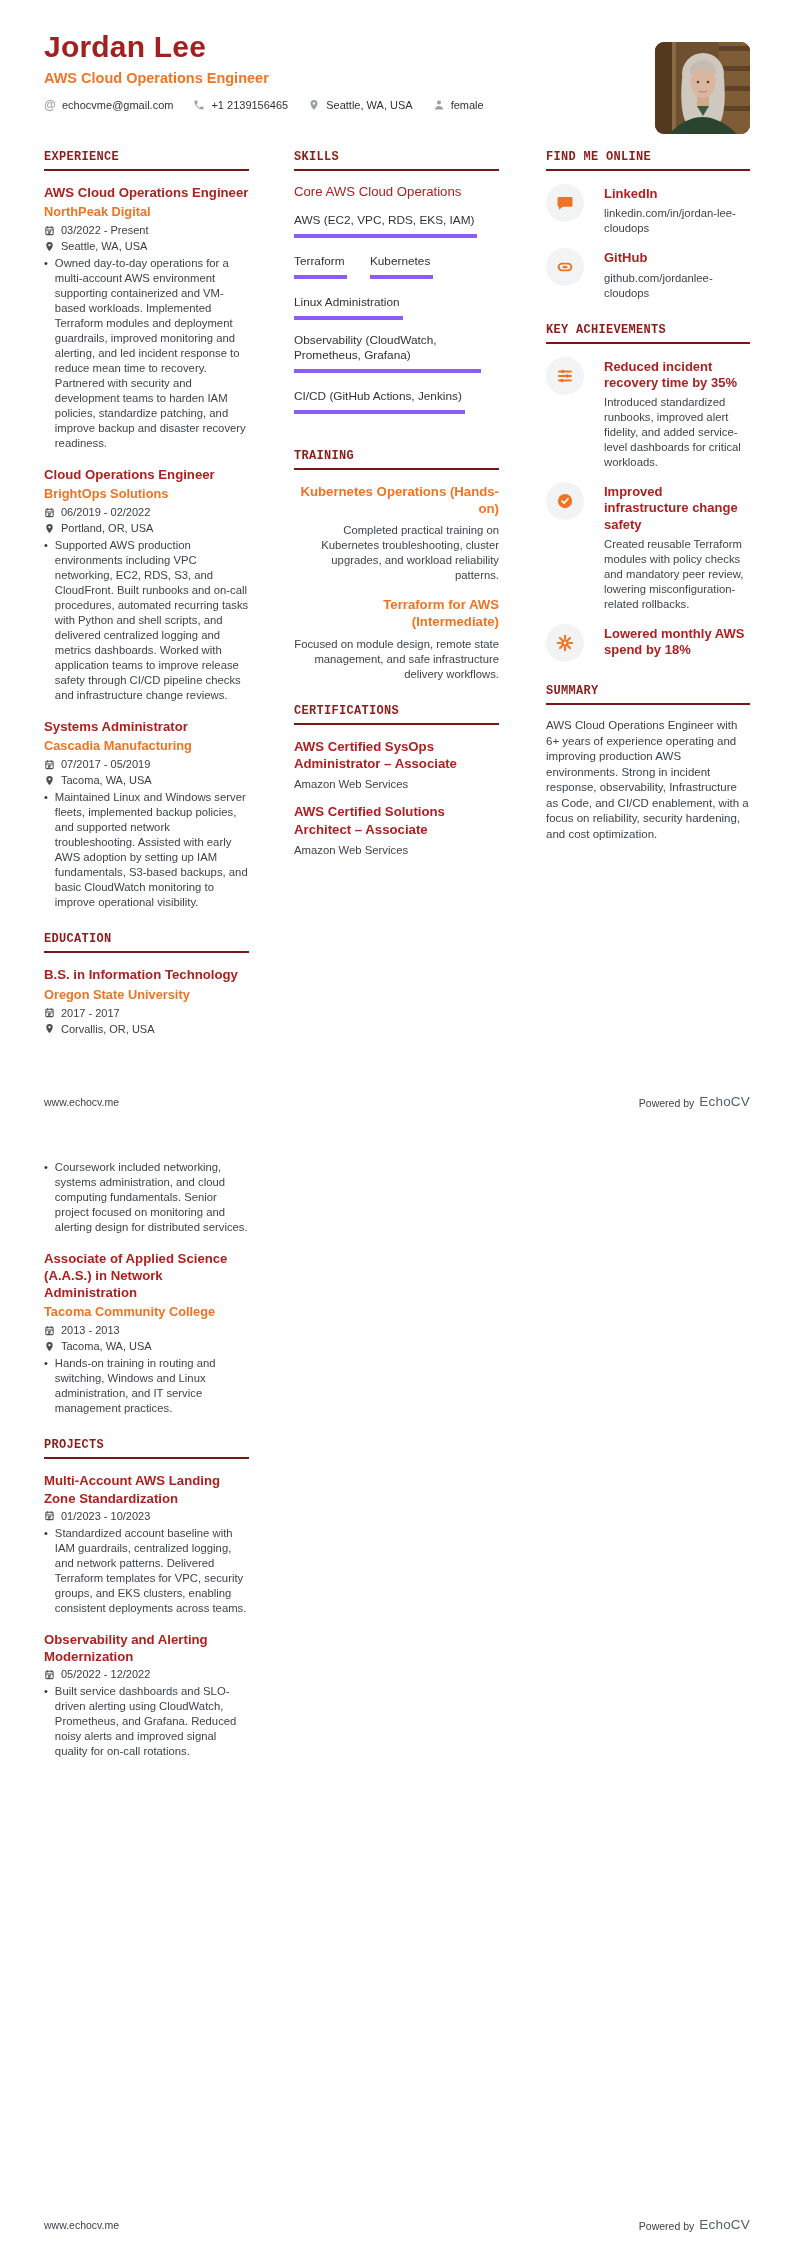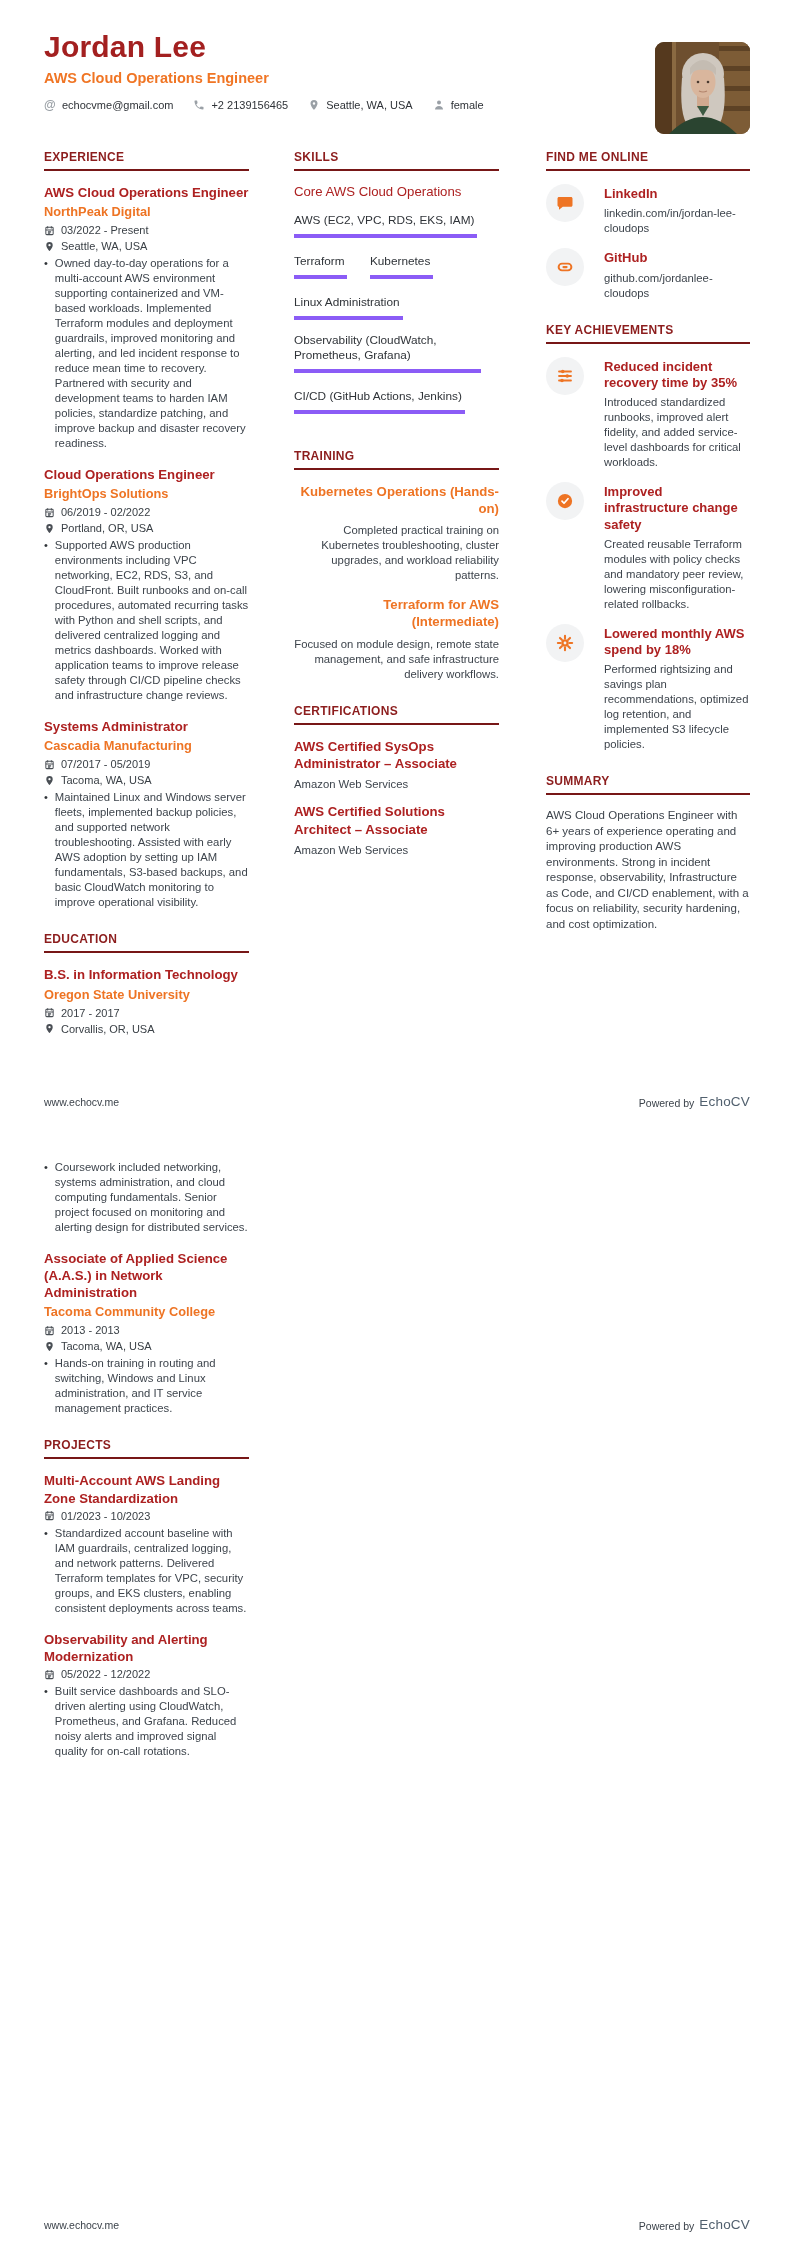--- a/index.html
+++ b/index.html
@@ -38,21 +38,21 @@
   .col{position:absolute;top:150px;}
   .col-left{left:44px;width:205px;}
   .col-mid{left:294px;width:205px;}
   .col-right{left:546px;width:204px;}
   .col2{position:absolute;top:37px;left:44px;width:205px;}
 
   .section{margin-bottom:22px;}
   .section-title{
     font-size:12px;font-weight:700;color:var(--heading-red);
     border-bottom:2px solid var(--rule-red);
-    padding-bottom:5px;margin-bottom:13px;letter-spacing:.3px;
+    padding-bottom:5px;margin-bottom:13px;letter-spacing:.3px;font-family:Liberation Mono, monospace;
   }
 
   .entry{margin-bottom:15px;}
   .entry-title{font-size:13.2px;font-weight:700;color:var(--title-red);line-height:1.3;margin-bottom:3px;}
   .entry-org{font-size:12.8px;font-weight:700;color:var(--accent-orange);margin-bottom:5px;}
   .meta{display:flex;align-items:center;gap:6px;font-size:11px;color:var(--meta-text);margin-bottom:4px;}
   .meta .micon{width:11px;height:11px;display:inline-flex;flex:none;}
   .bullet{display:flex;gap:7px;font-size:11.3px;line-height:15px;color:var(--body-text);margin-top:3px;}
   .bullet .dot{flex:none;font-size:11px;line-height:15px;color:#2f3338;}
 
@@ -105,21 +105,21 @@
       <div class="contact">
         <span class="cicon at-glyph">@</span>
         <span>echocvme@gmail.com</span>
       </div>
       <div class="contact">
         <span class="cicon">
           <svg viewBox="0 0 24 24">
               <path d="M6.6 10.8c1.4 2.8 3.8 5.1 6.6 6.6l2.2-2.2c.3-.3.7-.4 1-.2 1.1.4 2.3.6 3.6.6.6 0 1 .4 1 1V20c0 .6-.4 1-1 1C10.6 21 3 13.4 3 4c0-.6.4-1 1-1h3.5c.6 0 1 .4 1 1 0 1.2.2 2.4.6 3.6.1.3 0 .7-.2 1l-2.3 2.2z"></path>
             </svg>
         </span>
-        <span>+2 2139156465</span>
+        <span>+1 2139156465</span>
       </div>
       <div class="contact">
         <span class="cicon">
           <svg viewBox="0 0 24 24">
               <path d="M12 2a7 7 0 0 0-7 7c0 5.2 7 13 7 13s7-7.8 7-13a7 7 0 0 0-7-7zm0 9.5A2.5 2.5 0 1 1 12 6.5a2.5 2.5 0 0 1 0 5z"></path>
             </svg>
         </span>
         <span>Seattle, WA, USA</span>
       </div>
       <div class="contact">
@@ -383,21 +383,20 @@
                 <line x1="16.2" y1="16.2" x2="18.7" y2="18.7"></line>
                 <line x1="5.3" y1="18.7" x2="7.8" y2="16.2"></line>
                 <line x1="16.2" y1="7.8" x2="18.7" y2="5.3"></line>
               </g>
               <circle cx="12" cy="12" r="5" fill="#ee7424"></circle>
               <circle cx="12" cy="12" r="1.9" fill="#f2f3f4"></circle>
             </svg>
         </div>
         <div class="row-body">
           <div class="row-title">Lowered monthly AWS spend by 18%</div>
-          <div class="row-text">Performed rightsizing and savings plan recommendations, optimized log retention, and implemented S3 lifecycle policies.</div>
         </div>
       </div>
     </div>
 
     <div class="section">
       <div class="section-title">SUMMARY</div>
       <div class="summary-text">AWS Cloud Operations Engineer with 6+ years of experience operating and improving production AWS environments. Strong in incident response, observability, Infrastructure as Code, and CI/CD enablement, with a focus on reliability, security hardening, and cost optimization.</div>
     </div>
   </div>
 

